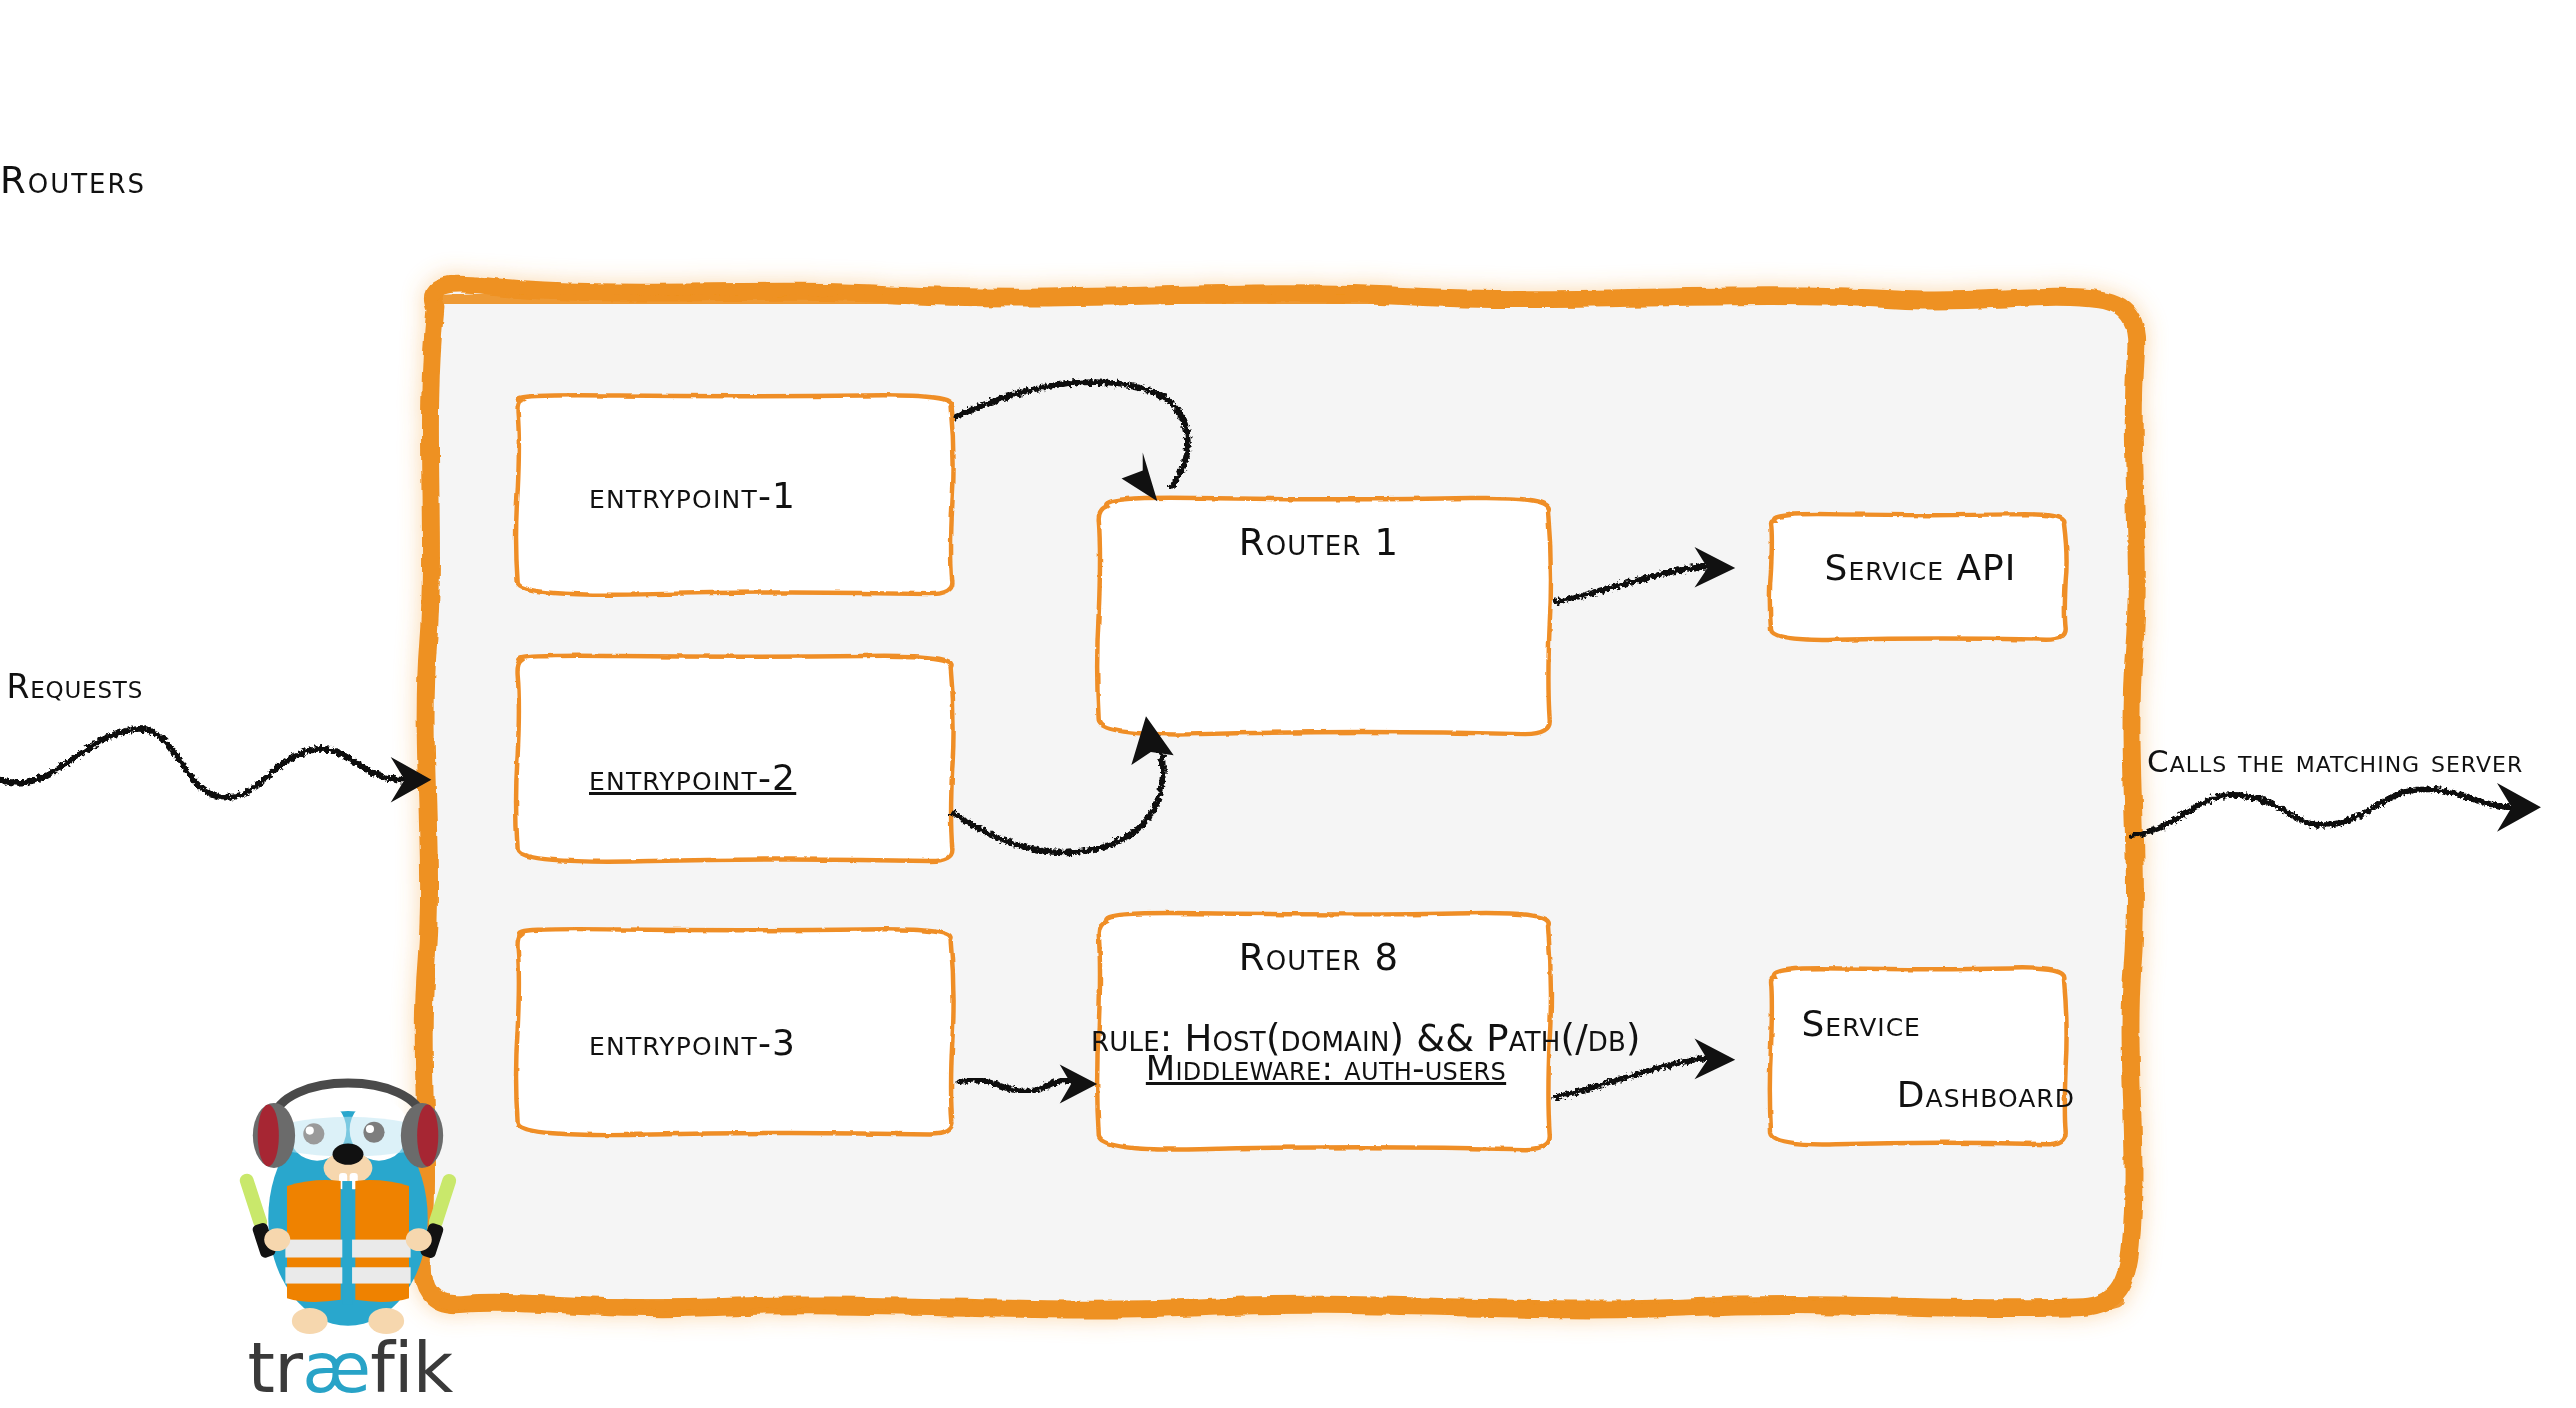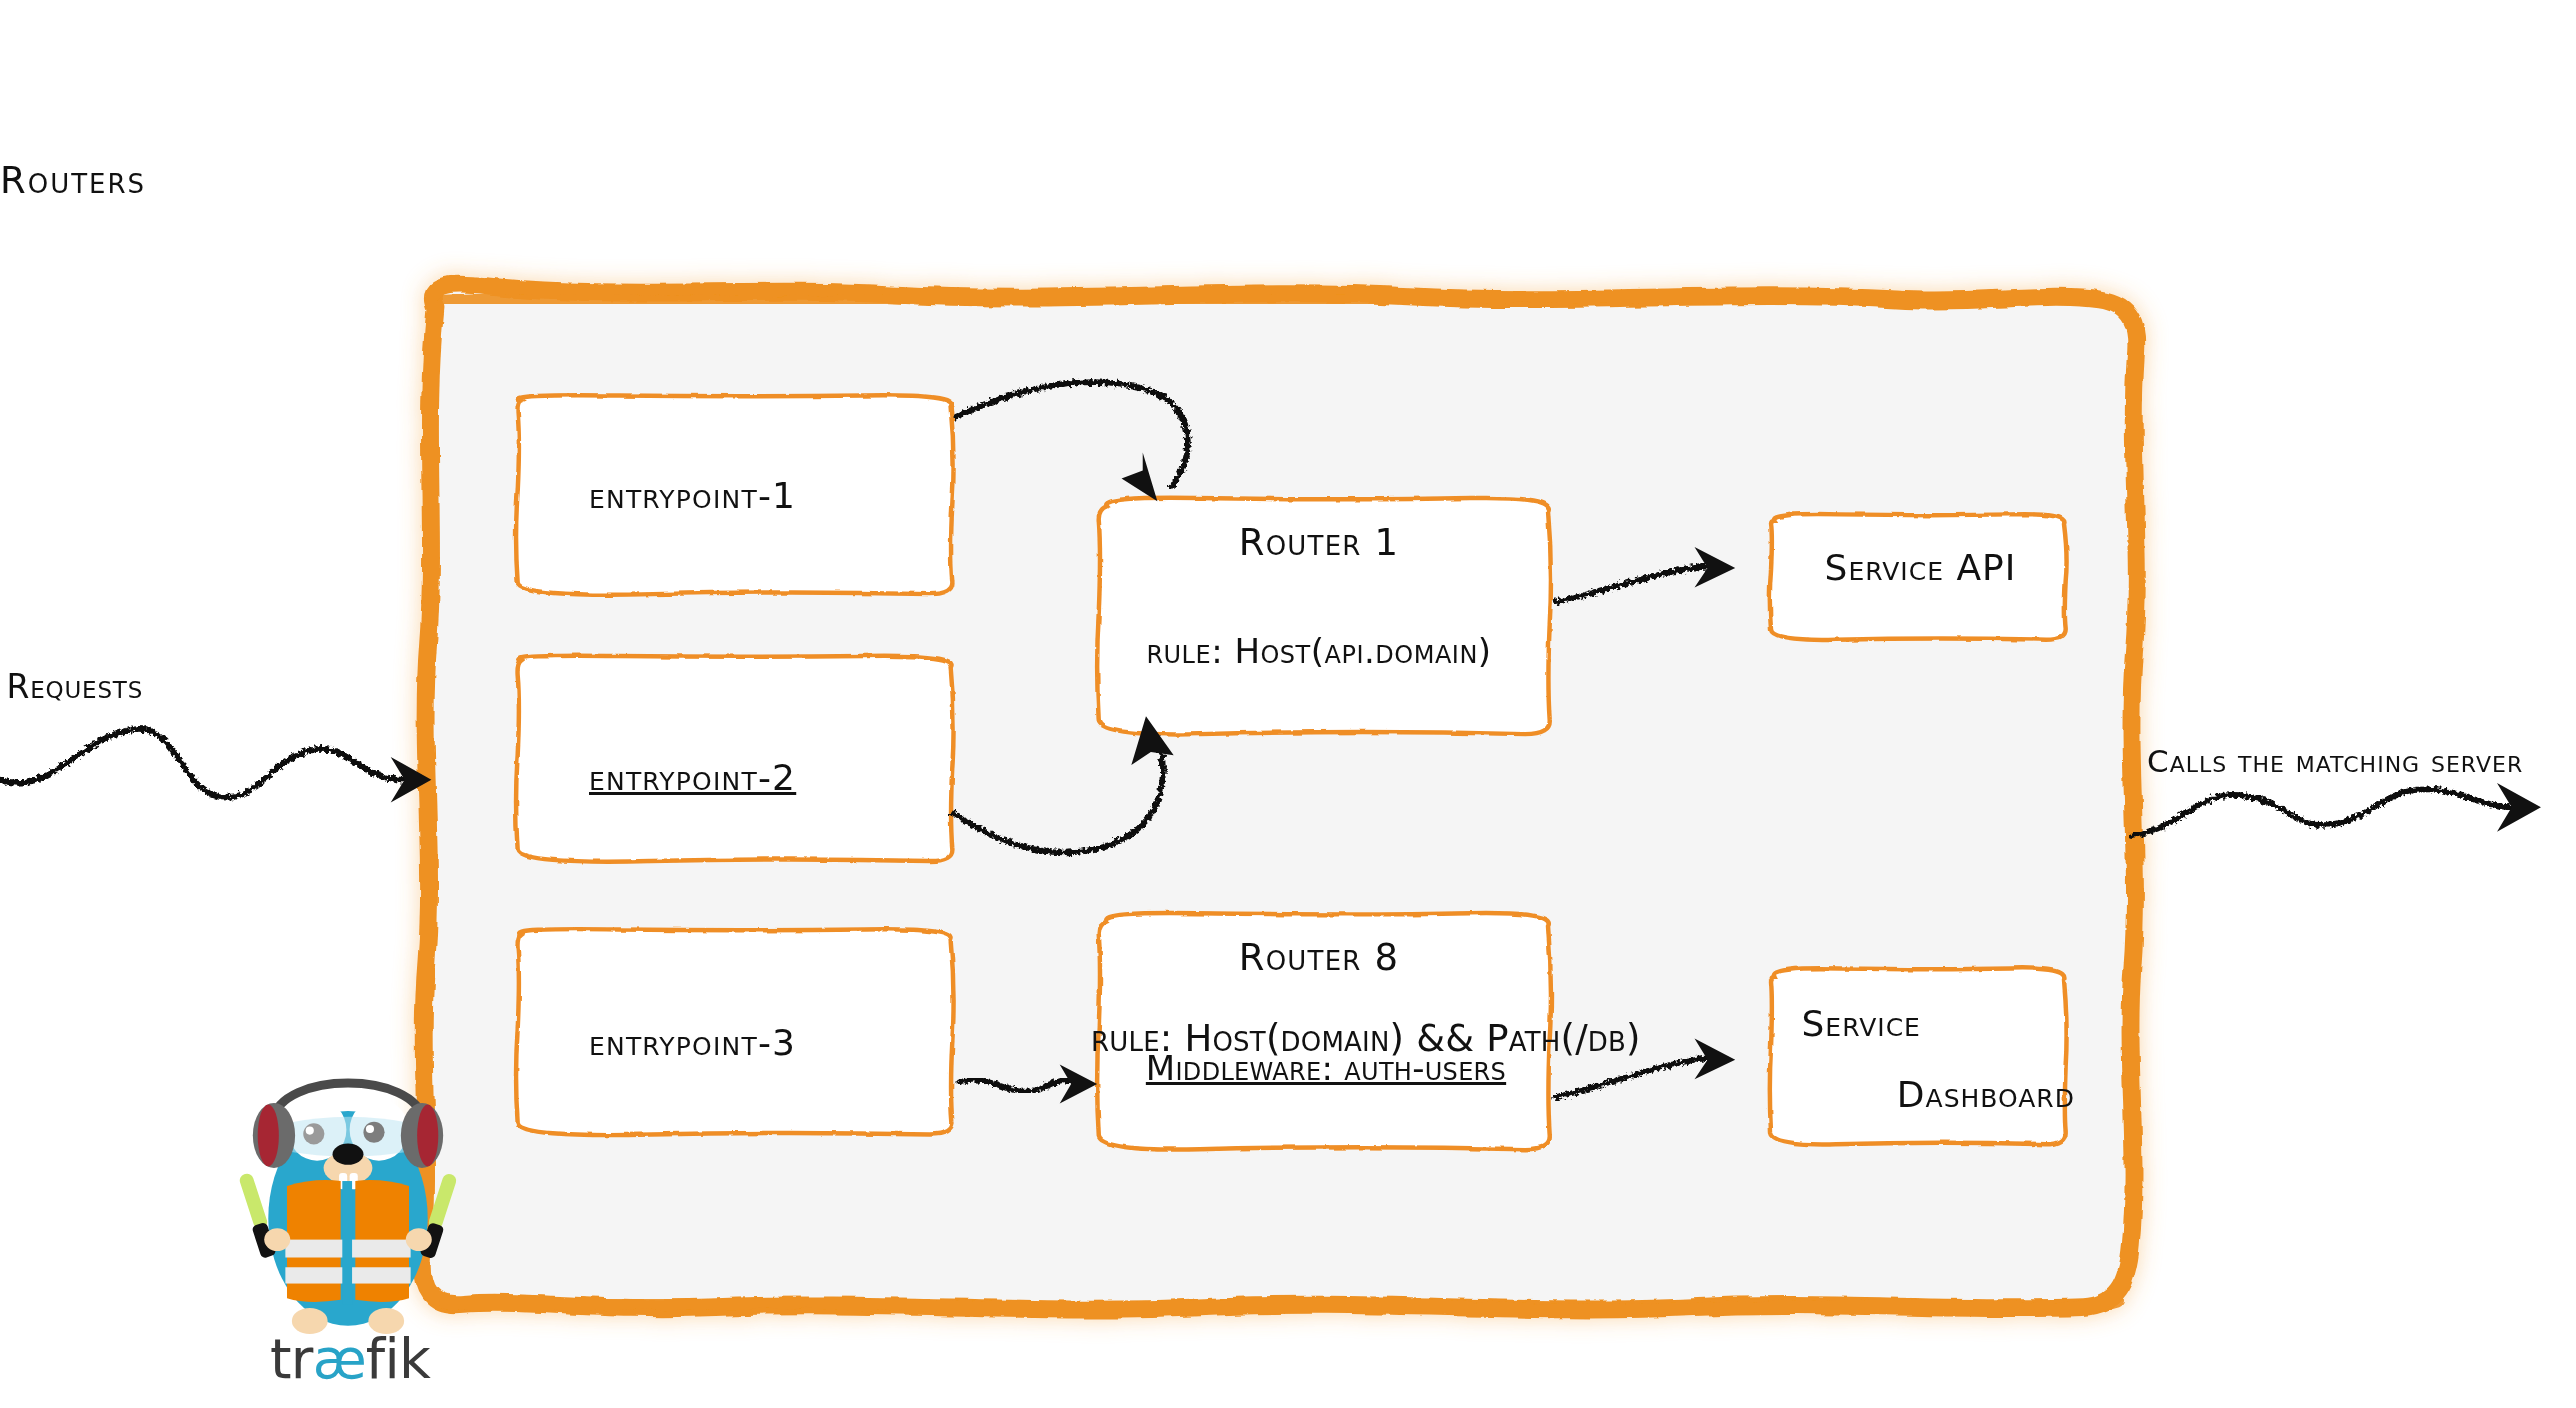--- a/index.html
+++ b/index.html
@@ -43,21 +43,21 @@
   #service-dash-l1  {left:1782px;top:1003px;width:277px;text-align:left;font-size:36px;letter-spacing:1px;padding-left:19.5px;box-sizing:border-box;}
   #service-dash-l2  {left:1782px;top:1074px;width:293px;text-align:right;font-size:36px;letter-spacing:1px;padding-left:19.5px;box-sizing:border-box;}
 
   #requests-label{left:6.5px;top:667px;font-size:33px;letter-spacing:0.8px;}
   #calls-label   {left:2147px;top:743px;font-size:31px;letter-spacing:1px;}
 
   
   #traefik-logo{position:absolute;left:238px;top:1046px;width:220px;height:362px;}
   #traefik-wordmark{
     position:absolute;left:228px;top:1327px;width:244px;text-align:center;
-    font-size:55px;color:#3a3a3a;letter-spacing:-0.8px;
+    font-size:70px;color:#3a3a3a;letter-spacing:-0.8px;
     font-family:"DejaVu Sans","Liberation Sans",sans-serif;font-variant:normal;
   }
   #traefik-wordmark .ae{color:#28a3c7;}
 </style>
 </head>
 <body>
 
 <div id="stage">
 
   <svg id="art" viewBox="0 0 3165 1730">
@@ -180,21 +180,20 @@
 
   </svg>
 
   <div class="txt" id="diagram-title">Routers</div>
 
   <div class="txt ep-label" id="entrypoint-1-label">entrypoint-1</div>
   <div class="txt ep-label" id="entrypoint-2-label">entrypoint-2</div>
   <div class="txt ep-label" id="entrypoint-3-label">entrypoint-3</div>
 
   <div class="txt" id="router-1-title">Router 1</div>
-  <div class="txt" id="router-1-rule">rule: Host(api.domain)</div>
 
   <div class="txt" id="router-2-title">Router 8</div>
   <div class="txt" id="router-2-rule">rule: Host(domain) &amp;&amp; Path(/db)</div>
   <div class="txt" id="router-2-mw">Middleware: auth-users</div>
 
   <div class="txt" id="service-api-label">Service API</div>
   <div class="txt" id="service-dash-l1">Service</div>
   <div class="txt" id="service-dash-l2">Dashboard</div>
 
   <div class="txt" id="requests-label">Requests</div>

